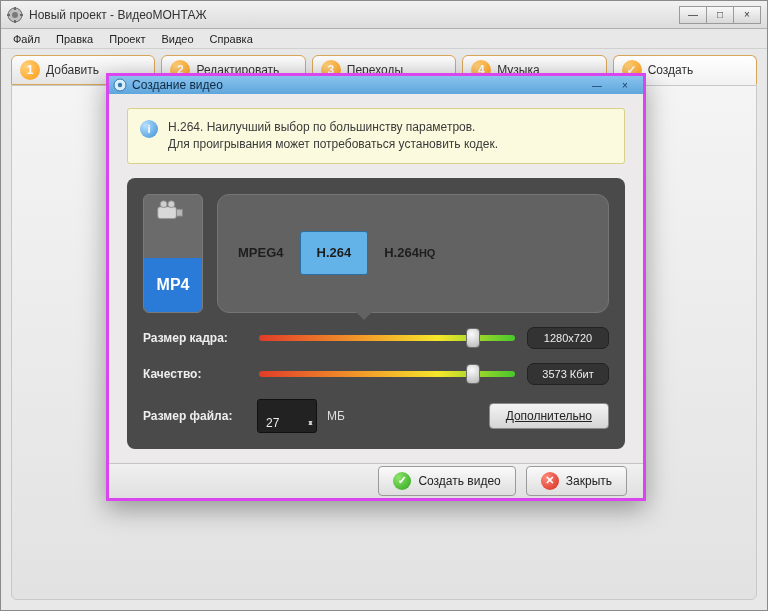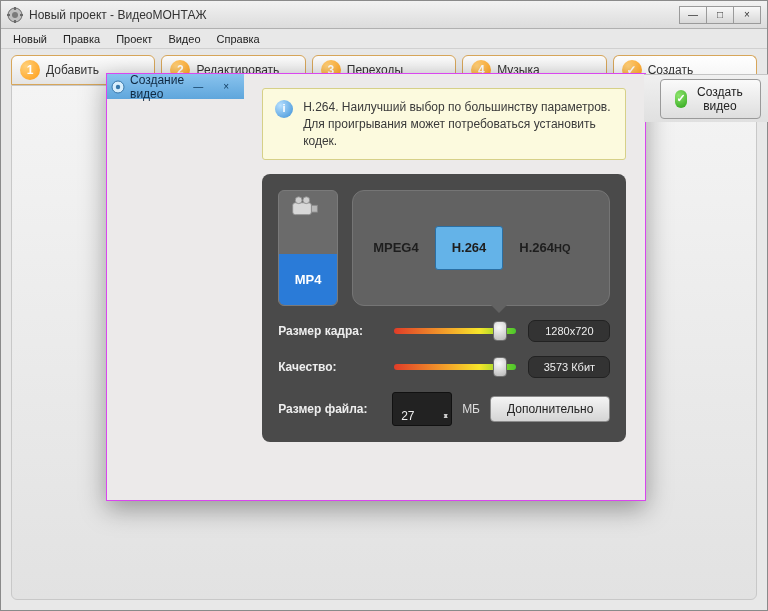--- a/index.html
+++ b/index.html
@@ -19,55 +19,55 @@
 
 .tabs { display: flex; gap: 6px; padding: 6px 10px 0 10px; }
 .tab { flex: 1; height: 30px; background: linear-gradient(#fcfcfc,#e4e4e4); border: 1px solid #d7a65a; border-radius: 6px 6px 0 0; display: flex; align-items: center; gap: 6px; padding: 0 8px; font-size: 12px; color: #333; cursor: pointer; }
 .tab.active { background: linear-gradient(#ffffff,#f2f2f2); border-bottom: 1px solid #f2f2f2; }
 .num-badge { width: 20px; height: 20px; border-radius: 10px; background: radial-gradient(circle at 30% 30%, #ffd07a, #ff9b12); color: #fff; font-weight: bold; font-size: 12px; display: flex; align-items: center; justify-content: center; }
 .check-badge { width: 20px; height: 20px; border-radius: 10px; background: radial-gradient(circle at 30% 30%, #ffd07a, #ff9b12); color: #fff; font-weight: bold; font-size: 12px; display: flex; align-items: center; justify-content: center; }
 
 .content-area { flex: 1; background: linear-gradient(#f4f4f4,#e2e2e2); margin: 0 10px 10px 10px; border: 1px solid #c8c8c8; border-radius: 0 0 6px 6px; position: relative; }
 
 
-.modal { position: absolute; left: 106px; top: 73px; width: 540px; height: 428px; background: #eceaea; border: 1px solid #d946ef; box-shadow: 0 8px 24px rgba(0,0,0,0.35); display: flex; flex-direction: row; justify-content: space-between; }
+.modal { position: absolute; left: 106px; top: 73px; width: 540px; height: 428px; background: #eceaea; border: 3px solid #d946ef; box-shadow: 0 8px 24px rgba(0,0,0,0.35); display: flex; flex-direction: column; justify-content: space-between; }
 .modal-titlebar { height: 25px; background: linear-gradient(#89c3ee,#5fa6dc); display: flex; align-items: center; padding: 0 4px; color: #fff; font-size: 12px; }
 .modal-titlebar .mt-icon { width: 14px; height: 14px; margin-right: 5px; }
 .modal-titlebar .mt-title { flex: 1; color: #102a43; }
 .modal-titlebar .mt-btn { width: 28px; height: 16px; display: flex; align-items: center; justify-content: center; color: #0e3a5e; font-size: 10px; border-radius: 2px; cursor: pointer; }
 
 .modal-body { flex: 1; padding: 14px 18px; display: flex; flex-direction: column; gap: 14px; }
 
 .info-box { background: #fcfade; border: 1px solid #d6d088; border-radius: 3px; padding: 10px 12px; display: flex; align-items: flex-start; gap: 10px; font-size: 12px; color: #3a3a3a; line-height: 1.4; }
 .info-icon { width: 18px; height: 18px; border-radius: 9px; background: radial-gradient(circle at 30% 30%, #b7e0ff, #3a8fd6); color: #fff; font-weight: bold; font-size: 11px; display: flex; align-items: center; justify-content: center; flex-shrink: 0; margin-top: 1px; }
 
 .dark-panel { background: #4a4a4a; border-radius: 8px; padding: 16px; display: flex; flex-direction: column; gap: 14px; }
 .codec-row { display: flex; align-items: stretch; gap: 14px; }
 .format-badge { width: 60px; display: flex; flex-direction: column; align-items: center; gap: 2px; background: #6b6b6b; border-radius: 6px; padding: 4px 0 0 0; border: 1px solid #7a7a7a; }
 .format-badge .cam-icon { width: 34px; height: 24px; }
-.format-badge .fmt-label { width: 100%; text-align: center; background: #2a7bd8; color: #fff; font-size: 13px; font-weight: bold; padding: 18px 0; border-radius: 0 0 6px 6px; margin-top: 33px; }
+.format-badge .fmt-label { width: 100%; text-align: center; background: #2a7bd8; color: #fff; font-size: 16px; font-weight: bold; padding: 18px 0; border-radius: 0 0 6px 6px; margin-top: 33px; }
 .codec-tabs { flex: 1; background: #626262; border-radius: 12px; border: 1px solid #757575; display: flex; align-items: center; padding: 4px; gap: 0; position: relative; }
 .codec-opt { height: 44px; padding: 0 16px; display: flex; align-items: center; justify-content: center; font-size: 13px; font-weight: bold; color: #1e1e1e; cursor: pointer; border-radius: 3px; text-align: center; line-height: 1.1; }
 .codec-opt.sel { background: #64b3e8; border: 1px solid #2b6fa3; }
 .codec-opt .sub { display: block; font-size: 11px; }
 .tri { position: absolute; bottom: -8px; left: 138px; width: 0; height: 0; border-left: 8px solid transparent; border-right: 8px solid transparent; border-top: 8px solid #626262; }
 
 .slider-row { display: flex; align-items: center; gap: 12px; font-size: 12px; color: #eee; }
 .slider-label { width: 104px; font-weight: bold; }
 .slider-track { flex: 1; height: 6px; border-radius: 3px; background: linear-gradient(to right, #e03c28 0%, #f4a62a 45%, #f6e62a 70%, #49c72c 100%); position: relative; }
 .slider-thumb { position: absolute; top: -7px; width: 14px; height: 20px; background: radial-gradient(circle at 40% 30%, #fafafa, #b8b8b8); border: 1px solid #6e6e6e; border-radius: 4px; cursor: pointer; }
 .value-pill { min-width: 82px; text-align: center; background: #333; border: 1px solid #222; border-radius: 7px; padding: 4px 8px; color: #eee; font-size: 11px; }
 
 .filesize-row { display: flex; align-items: center; gap: 10px; font-size: 12px; color: #eee; }
 .filesize-row .slider-label { width: 104px; }
 .spinner { display: flex; align-items: center; background: #222; border: 1px solid #111; border-radius: 3px; padding: 16px 2px 2px 8px; color: #eee; font-size: 12px; gap: 6px; width: 60px; justify-content: space-between; }
 .spin-arrows { display: flex; flex-direction: column; line-height: 0; }
 .spin-arrows span { font-size: 7px; cursor: pointer; color: #ccc; }
 .unit { color: #ddd; }
-.btn-adv { margin-left: auto; background: linear-gradient(#f4f4f4,#d5d5d5); border: 1px solid #8a8a8a; border-radius: 4px; padding: 5px 16px; font-size: 12px; color: #222; cursor: pointer; }
+.btn-adv { margin-left: auto; background: linear-gradient(#f4f4f4,#d5d5d5); border: 1px solid #8a8a8a; border-radius: 4px; padding: 5px 16px; font-size: 12px; color: #222; cursor: pointer; text-decoration: underline; }
 
 .modal-footer { height: 48px; border-top: 1px solid #c5c5c5; display: flex; align-items: center; justify-content: flex-end; gap: 10px; padding: 0 16px; background: linear-gradient(#f0f0f0,#e0e0e0); }
 .footer-btn { display: flex; align-items: center; gap: 7px; background: linear-gradient(#fafafa,#dedede); border: 1px solid #9a9a9a; border-radius: 4px; padding: 5px 14px; font-size: 12px; color: #222; cursor: pointer; }
 .circle-icon { width: 18px; height: 18px; border-radius: 9px; display: flex; align-items: center; justify-content: center; color: #fff; font-size: 11px; font-weight: bold; }
 .ci-green { background: radial-gradient(circle at 30% 30%, #8de46c, #2ea51b); }
 .ci-red { background: radial-gradient(circle at 30% 30%, #ff8a7a, #d42c1b); }
 </style>
 </head>
 <body>
 
@@ -85,21 +85,21 @@
       </svg>
     <div class="title">Новый проект - ВидеоМОНТАЖ</div>
     <div class="win-controls">
       <div class="win-btn">—</div>
       <div class="win-btn">□</div>
       <div class="win-btn">×</div>
     </div>
   </div>
 
   <div class="menubar">
-    <span>Новый</span>
+    <span>Файл</span>
     <span>Правка</span>
     <span>Проект</span>
     <span>Видео</span>
     <span>Справка</span>
   </div>
 
   <div class="tabs">
     <div class="tab">
         <div class="num-badge">1</div>
         <span>Добавить</span>

